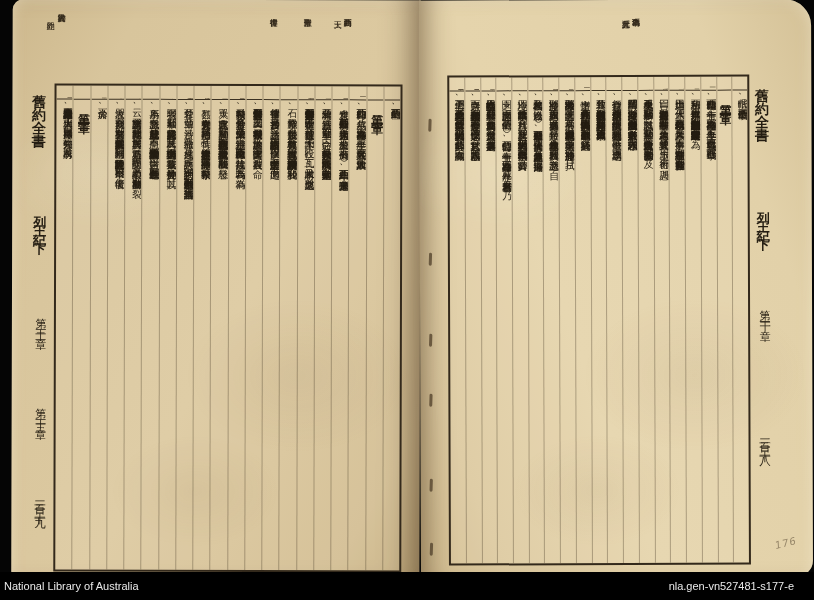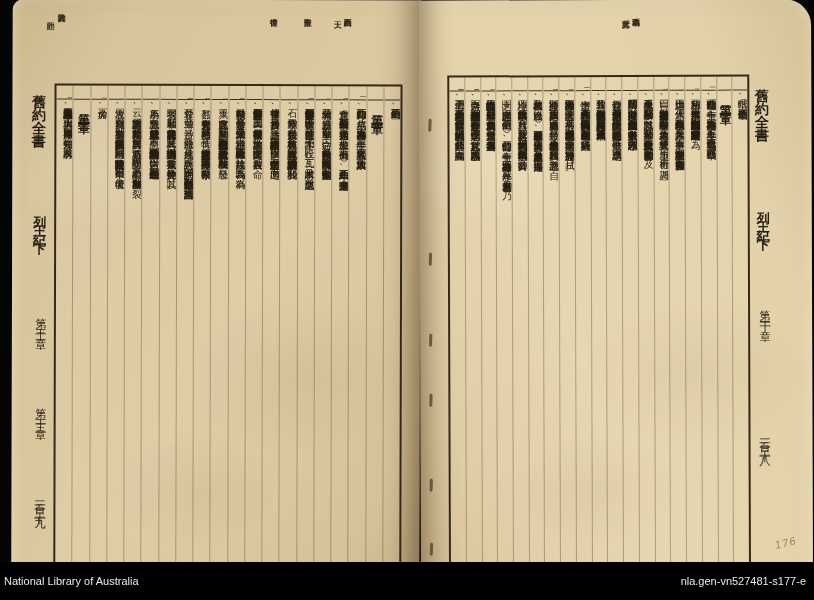--- a/index.html
+++ b/index.html
@@ -57,25 +57,25 @@
   #page-left .tn5{left:320px;top:14px;}
   #page-right .tn0{left:212px;top:12px;}
   #page-right .tn1{left:202px;top:14px;}
   
   .stitch{position:absolute;left:9px;width:3px;height:13px;background:#55452e;
     border-radius:2px;opacity:.8;transform:rotate(2deg);}
   
   .handnum{position:absolute;right:16px;bottom:28px;font-size:10px;font-style:italic;
     color:rgba(110,95,70,.65);transform:rotate(-14deg);letter-spacing:1px;}
   
-  #footer{position:absolute;left:0;bottom:0;width:814px;height:38px;background:#000;
+  #footer{position:absolute;left:0;bottom:0;width:814px;height:28px;background:#000;
     display:flex;align-items:center;justify-content:space-between;}
   #footer .ftxt{color:#e9e9e9;font-size:11px;font-family:"Liberation Sans",sans-serif;}
   #footer .fl{margin-left:4px;}
-  #footer .fr{margin-right:8px;}
+  #footer .fr{margin-right:20px;}
   
   .mottle{position:absolute;inset:0;pointer-events:none;border-radius:inherit;
     background:
      radial-gradient(140px 90px at 20% 30%,rgba(255,255,240,.10),transparent 70%),
      radial-gradient(160px 110px at 70% 65%,rgba(120,90,50,.08),transparent 70%),
      radial-gradient(120px 80px at 45% 85%,rgba(120,90,50,.07),transparent 70%);}
 </style>
 </head>
 <body>
 

